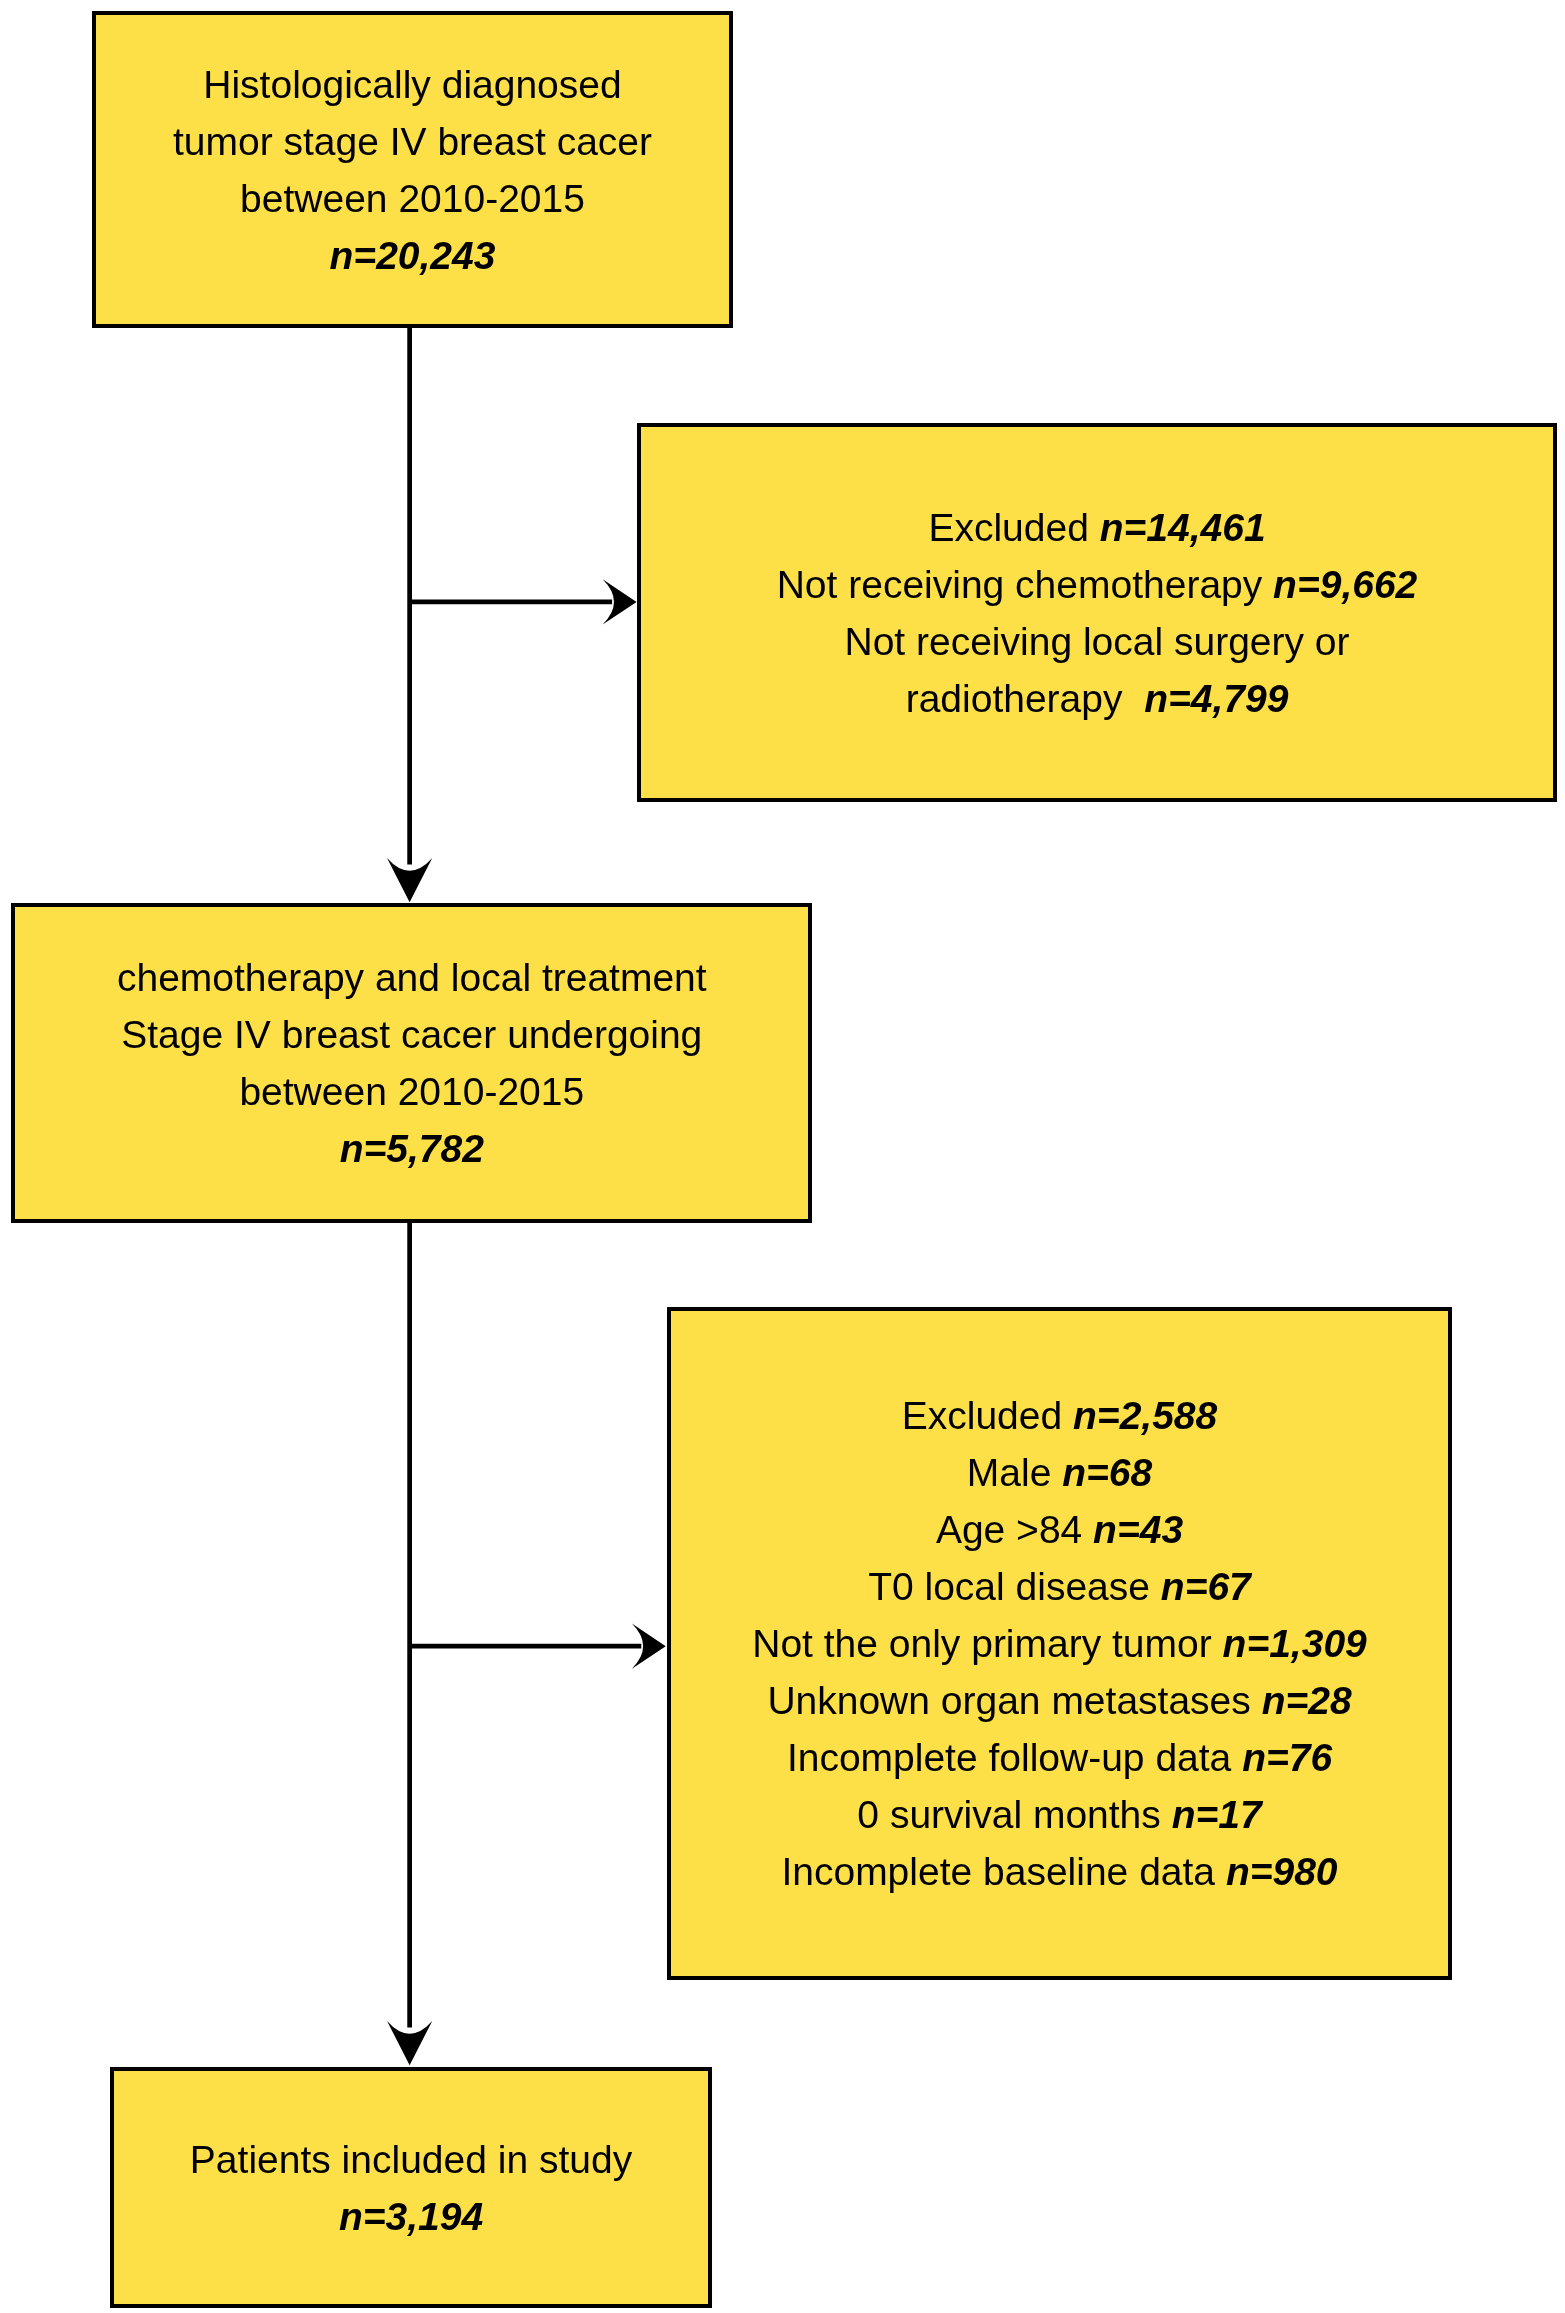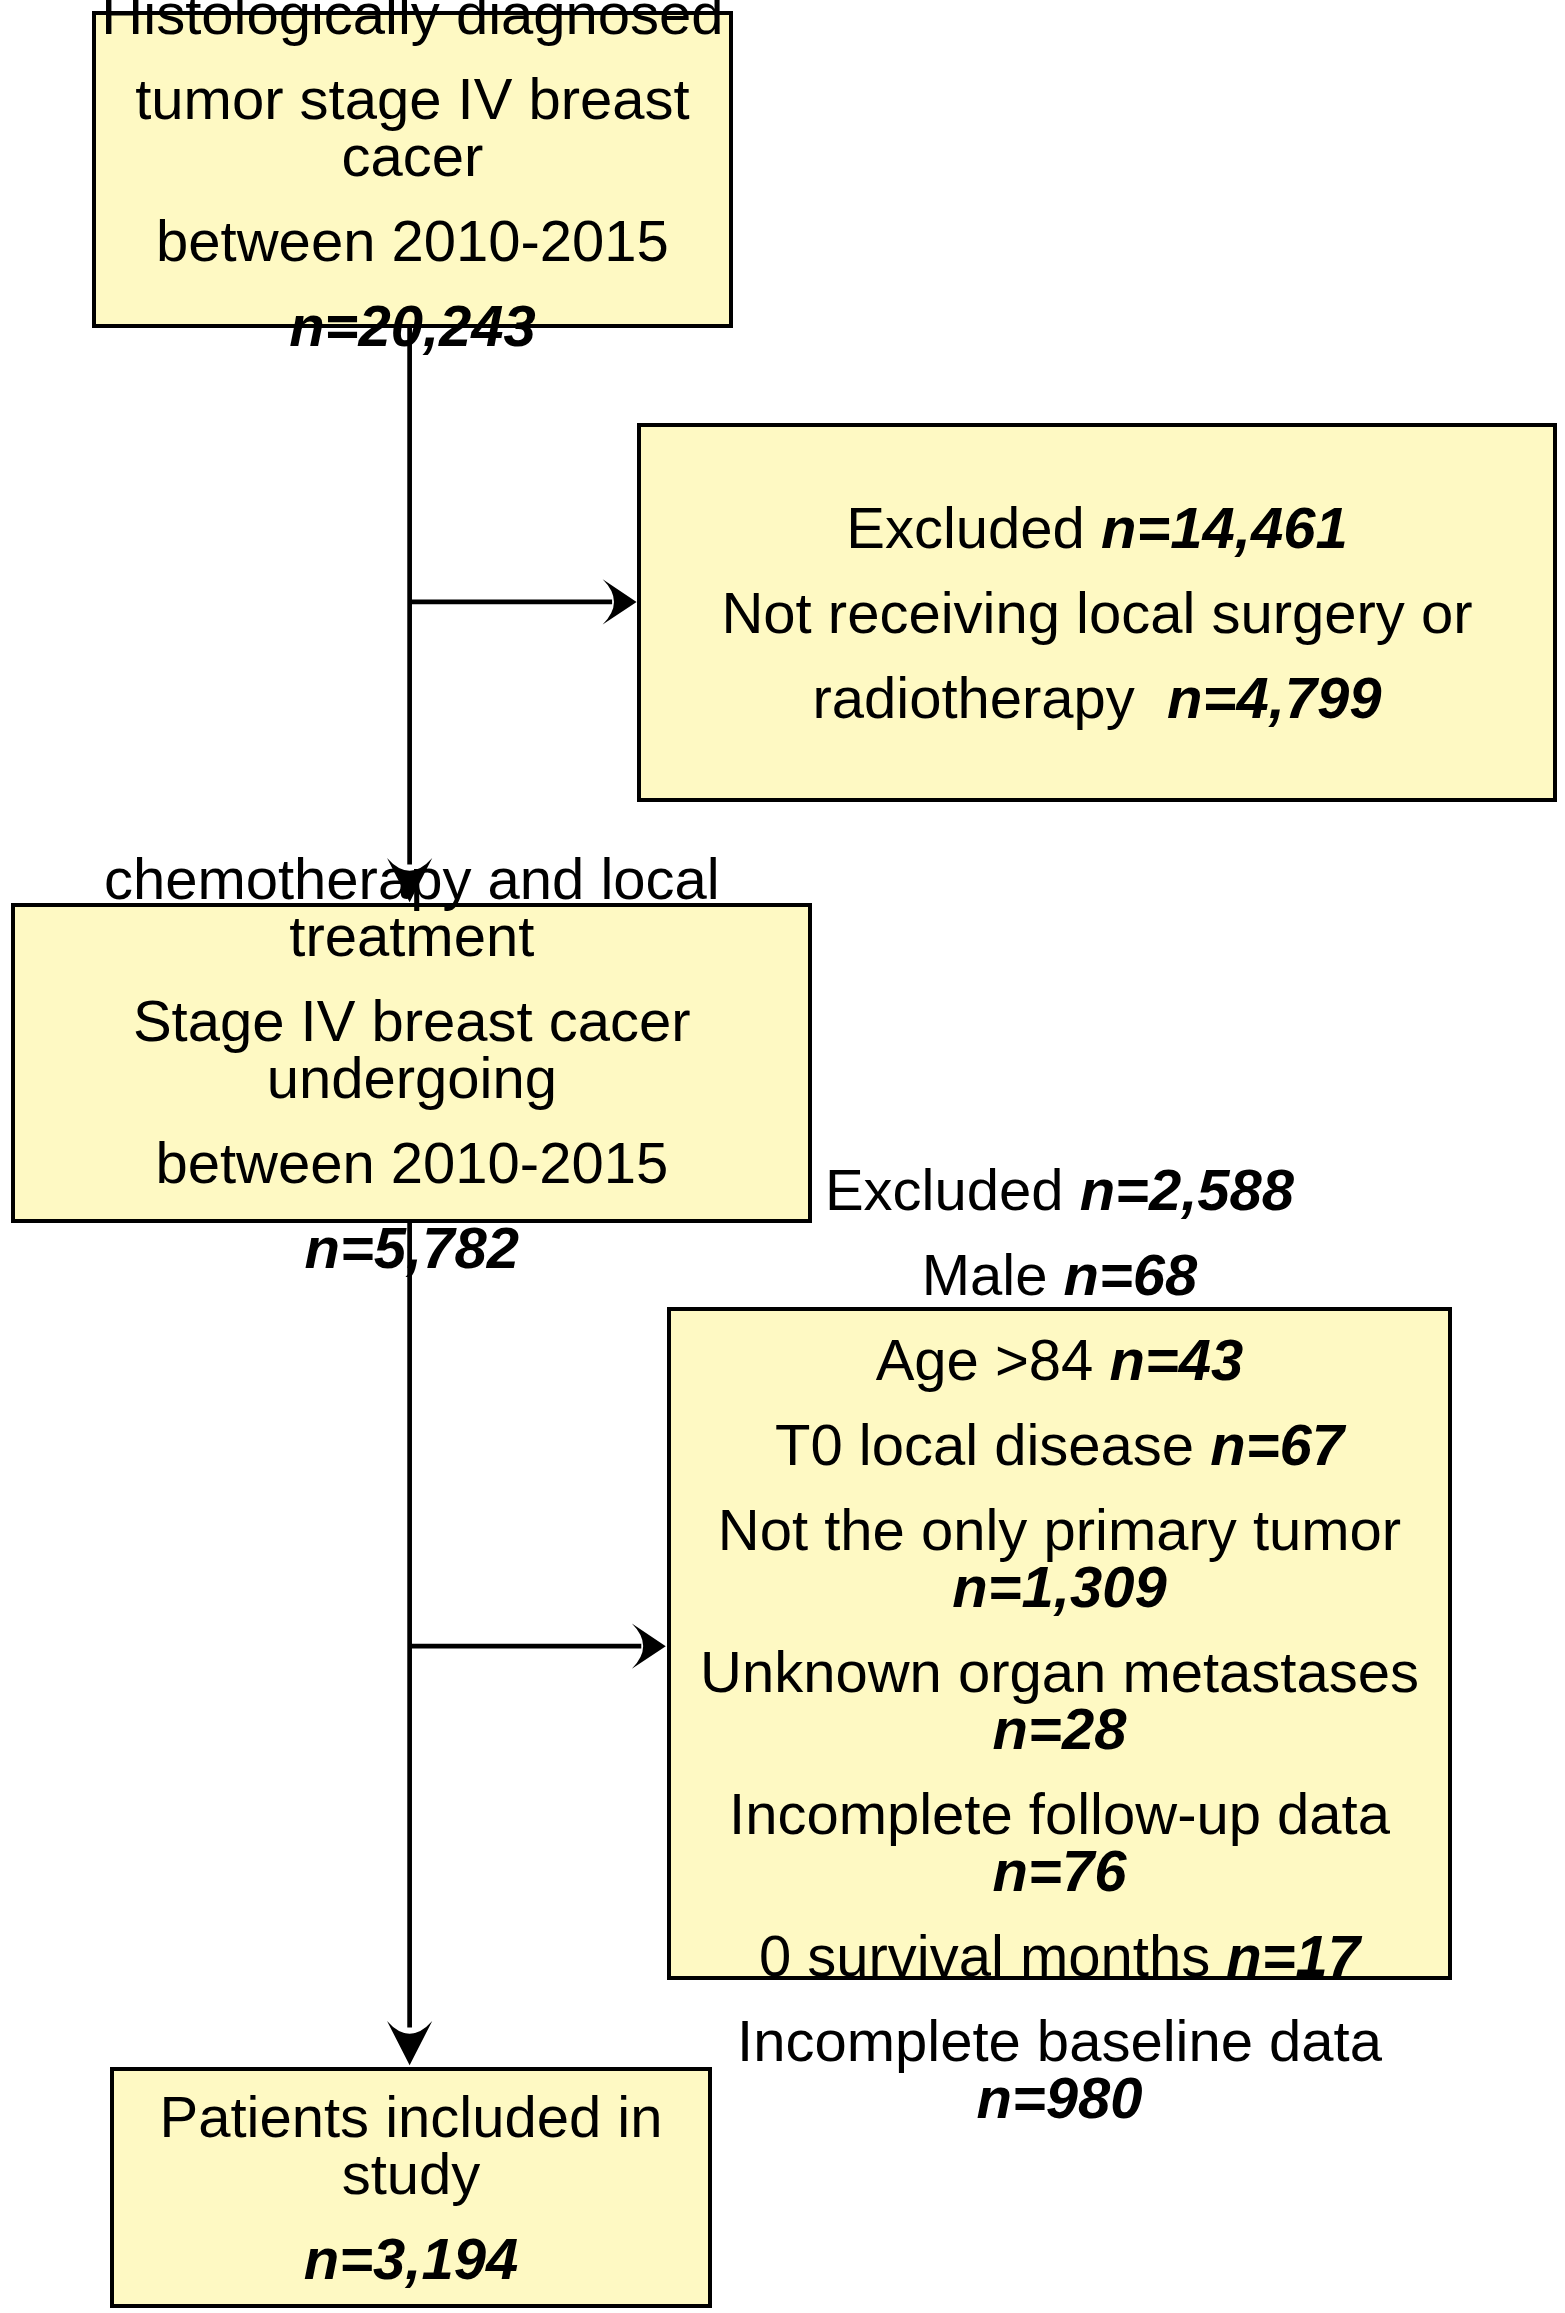--- a/index.html
+++ b/index.html
@@ -21,30 +21,29 @@
     left: 0;
     top: 0;
     width: 1566px;
     height: 2314px;
     pointer-events: none;
   }
   .box {
     position: absolute;
     box-sizing: border-box;
     border: 4.7px solid #000000;
-    background: #fef9c3;
+    background: #fde047;
     display: flex;
     flex-direction: column;
     justify-content: center;
     align-items: center;
     text-align: center;
-    font-size: 58px;
+    font-size: 39px;
     line-height: 57px;
     white-space: pre-wrap;
-    gap: 28px;
   }
   .boxline { width: 100%; }
   .emph {
     font-weight: bold;
     font-style: italic;
   }
   #box-diagnosed  { left: 92px;  top: 11.3px;   width: 641px; height: 317px; }
   #box-excluded-1 { left: 637px; top: 423px;  width: 920px; height: 379px; text-align: center; }
   #box-undergoing { left: 11.3px;  top: 903px;  width: 801px; height: 320px; }
   #box-excluded-2 { left: 667px; top: 1307px; width: 785px; height: 673px; }
@@ -64,19 +63,19 @@
     <path d="M676 639 L640 615 Q664 639 640 663 Z" fill="#000000"></path>
 
     <path d="M435 1298 V 2153" stroke="#000000" stroke-width="5" fill="none"></path>
     <path d="M435 2193 L411 2146 Q435 2173 459 2146 Z" fill="#000000"></path>
 
     <path d="M435 1748 H 681" stroke="#000000" stroke-width="5" fill="none"></path>
     <path d="M707 1748 L671 1724 Q695 1748 671 1772 Z" fill="#000000"></path>
   </svg>
 
   <div class="box" id="box-diagnosed"><div class="boxline"><span>Histologically diagnosed</span></div><div class="boxline"><span>tumor stage IV breast cacer</span></div><div class="boxline"><span>between 2010-2015</span></div><div class="boxline"><span class="emph">n=20,243</span></div></div>
-  <div class="box" id="box-excluded-1"><div class="boxline"><span>Excluded </span><span class="emph">n=14,461</span></div><div class="boxline"><span>Not receiving local surgery or</span></div><div class="boxline"><span>radiotherapy  </span><span class="emph">n=4,799</span></div></div>
+  <div class="box" id="box-excluded-1"><div class="boxline"><span>Excluded </span><span class="emph">n=14,461</span></div><div class="boxline"><span>Not receiving chemotherapy </span><span class="emph">n=9,662</span></div><div class="boxline"><span>Not receiving local surgery or</span></div><div class="boxline"><span>radiotherapy  </span><span class="emph">n=4,799</span></div></div>
   <div class="box" id="box-undergoing"><div class="boxline"><span>chemotherapy and local treatment</span></div><div class="boxline"><span>Stage IV breast cacer undergoing</span></div><div class="boxline"><span>between 2010-2015</span></div><div class="boxline"><span class="emph">n=5,782</span></div></div>
   <div class="box" id="box-excluded-2"><div class="boxline"><span>Excluded </span><span class="emph">n=2,588</span></div><div class="boxline"><span>Male </span><span class="emph">n=68</span></div><div class="boxline"><span>Age &gt;84 </span><span class="emph">n=43</span></div><div class="boxline"><span>T0 local disease </span><span class="emph">n=67</span></div><div class="boxline"><span>Not the only primary tumor </span><span class="emph">n=1,309</span></div><div class="boxline"><span>Unknown organ metastases </span><span class="emph">n=28</span></div><div class="boxline"><span>Incomplete follow-up data </span><span class="emph">n=76</span></div><div class="boxline"><span>0 survival months </span><span class="emph">n=17</span></div><div class="boxline"><span>Incomplete baseline data </span><span class="emph">n=980</span></div></div>
   <div class="box" id="box-included"><div class="boxline"><span>Patients included in study</span></div><div class="boxline"><span class="emph">n=3,194</span></div></div>
 
 </div>
 
 
 </body></html>

